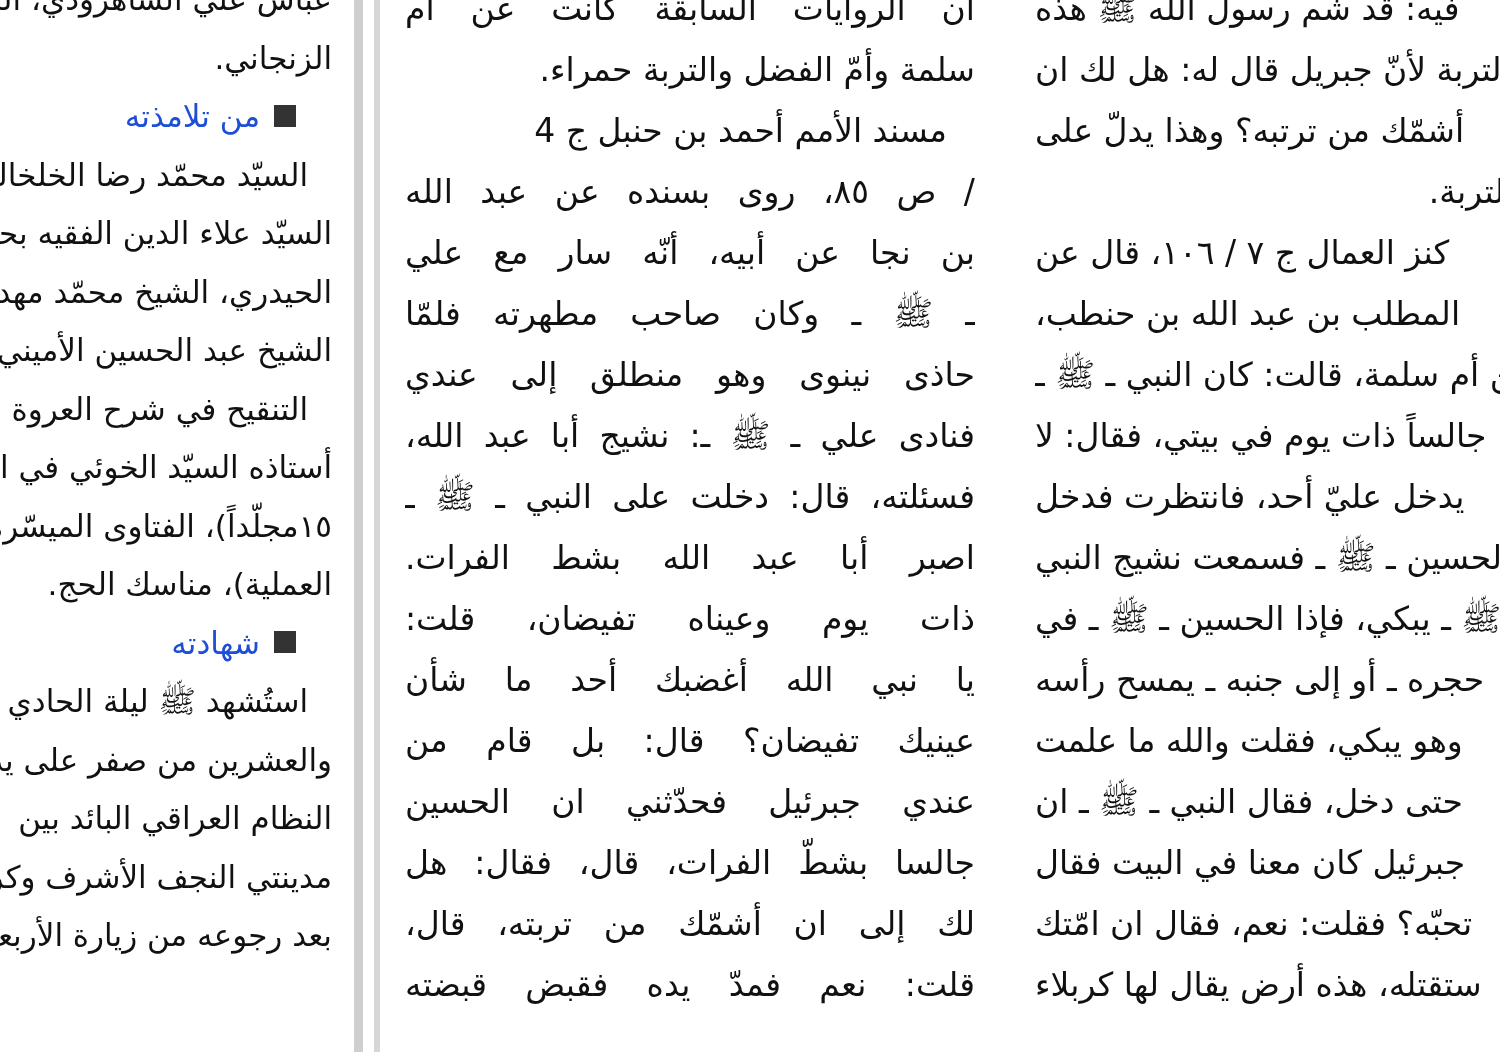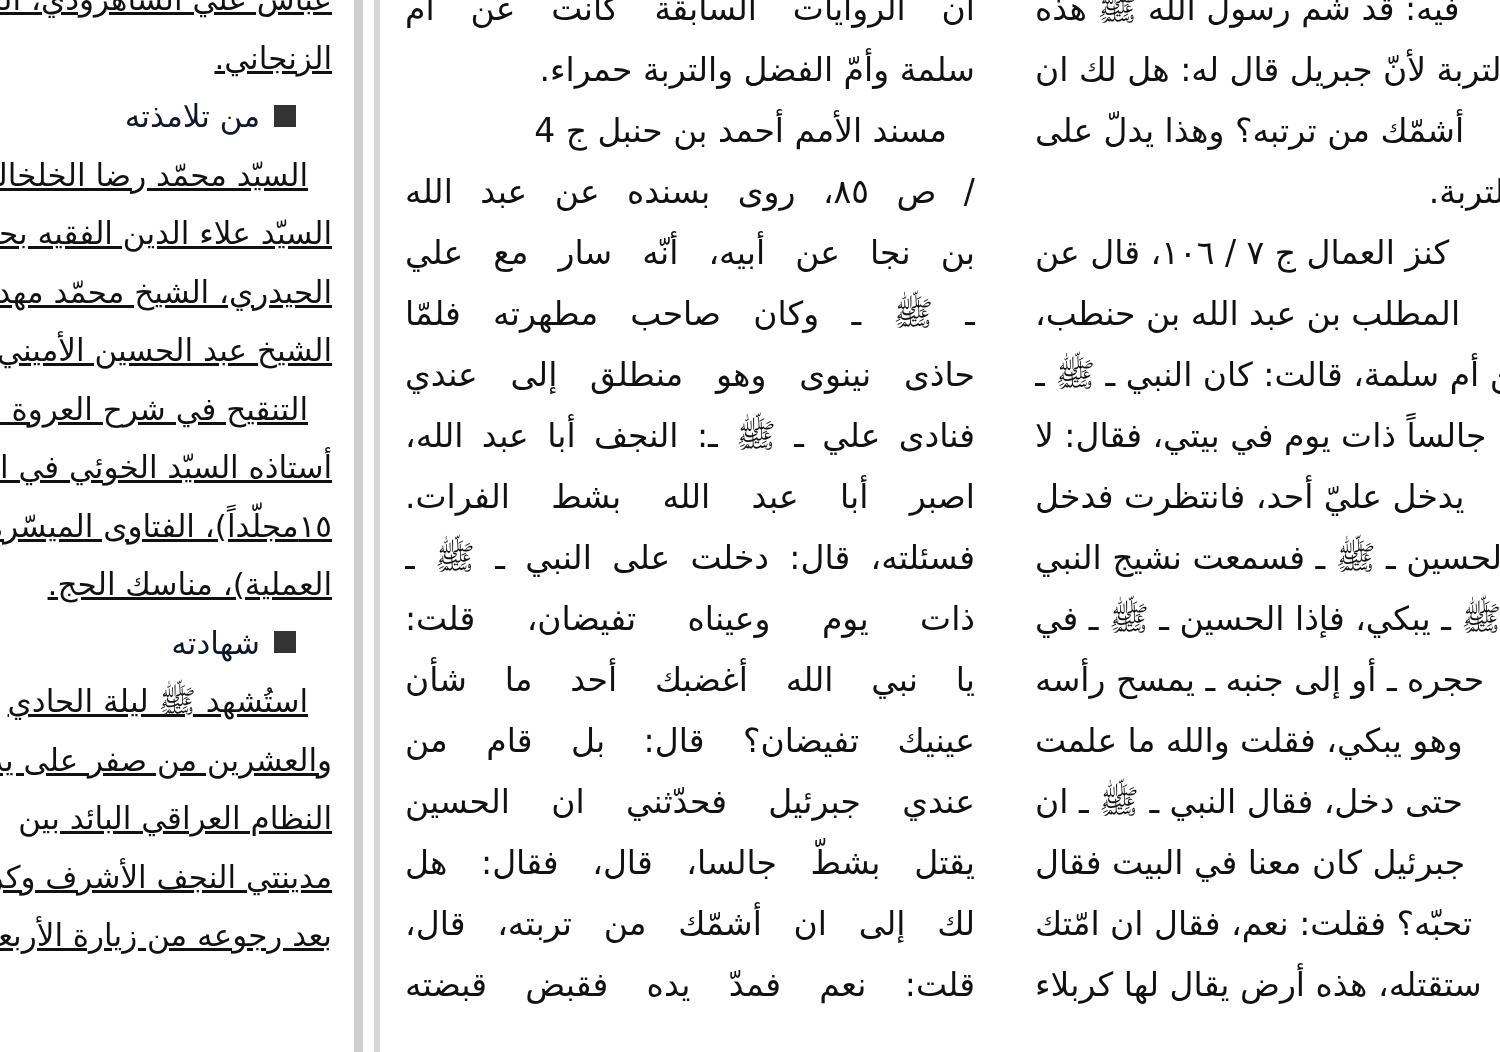--- a/index.html
+++ b/index.html
@@ -19,22 +19,22 @@
     white-space: nowrap;
     text-align: justify;
     text-align-last: justify;
   }
   .line.short { text-align-last: right; }
   .line.indent { padding-right: 28px; text-align-last: right; }
   
   #col-left { left: 0; width: 332px; top: -30px; }
   #col-left .inner { position: relative; right: 0; width: 332px; }
   #col-left .line { font-size: 31px; height: 58.5px; line-height: 58.5px; text-align: right; text-align-last: right; overflow: visible; }
-  #col-left .line span.t { display: inline-block; white-space: nowrap; text-decoration: underline; }
-  .heading { color: #0f172a; }
+  #col-left .line span.t { display: inline-block; white-space: nowrap; }
+  .heading { color: #1d4ed8; }
   .heading .bullet {
     display: inline-block; width: 22px; height: 22px; background: #333;
     margin-left: 14px; vertical-align: middle; position: relative; top: -3px;
   }
   .heading-line { padding-right: 36px; }
   #bar-thick { position: absolute; left: 354px; top: 0; width: 9px; height: 1052px; background: #cfcfcf; }
   #bar-thin  { position: absolute; left: 374px; top: 0; width: 6px; height: 1052px; background: #d6d6d6; }
   #col-mid { left: 405px; width: 570px; }
   #col-right { left: 1035px; width: 465px; }
   #col-right .inner { width: 640px; margin-right: -175px; }
@@ -69,28 +69,28 @@
 <div id="bar-thin"></div>
 
 <div id="col-mid" class="col">
   <div class="line">ان الروايات السابقة كانت عن ام</div>
   <div class="line short">سلمة وأمّ الفضل والتربة حمراء.</div>
   <div class="line indent">مسند الأمم أحمد بن حنبل ج 4</div>
   <div class="line">/ ص ٨٥، روى بسنده عن عبد الله</div>
   <div class="line">بن نجا عن أبيه، أنّه سار مع علي</div>
   <div class="line">ـ ﷺ ـ وكان صاحب مطهرته فلمّا</div>
   <div class="line">حاذى نينوى وهو منطلق إلى عندي</div>
-  <div class="line">فنادى علي ـ ﷺ ـ: النجف أبا عبد الله،</div>
+  <div class="line">فنادى علي ـ ﷺ ـ: نشيج أبا عبد الله،</div>
+  <div class="line">فسئلته، قال: دخلت على النبي ـ ﷺ ـ</div>
   <div class="line">اصبر أبا عبد الله بشط الفرات.</div>
-  <div class="line">فسئلته، قال: دخلت على النبي ـ ﷺ ـ</div>
   <div class="line">ذات يوم وعيناه تفيضان، قلت:</div>
   <div class="line">يا نبي الله أغضبك أحد ما شأن</div>
   <div class="line">عينيك تفيضان؟ قال: بل قام من</div>
   <div class="line">عندي جبرئيل فحدّثني ان الحسين</div>
-  <div class="line">يقتل بشطّ جالسا، قال، فقال: هل</div>
+  <div class="line">جالسا بشطّ الفرات، قال، فقال: هل</div>
   <div class="line">لك إلى ان أشمّك من تربته، قال،</div>
   <div class="line">قلت: نعم فمدّ يده فقبض قبضته</div>
 </div>
 
 <div id="col-right" class="col">
   <div class="inner">
     <div class="line">فيه: قد شم رسول الله ﷺ هذه</div>
     <div class="line">التربة لأنّ جبريل قال له: هل لك ان</div>
     <div class="line">أشمّك من ترتبه؟ وهذا يدلّ على</div>
     <div class="line" style="text-align-last:right">قدسية هذه التربة.</div>

